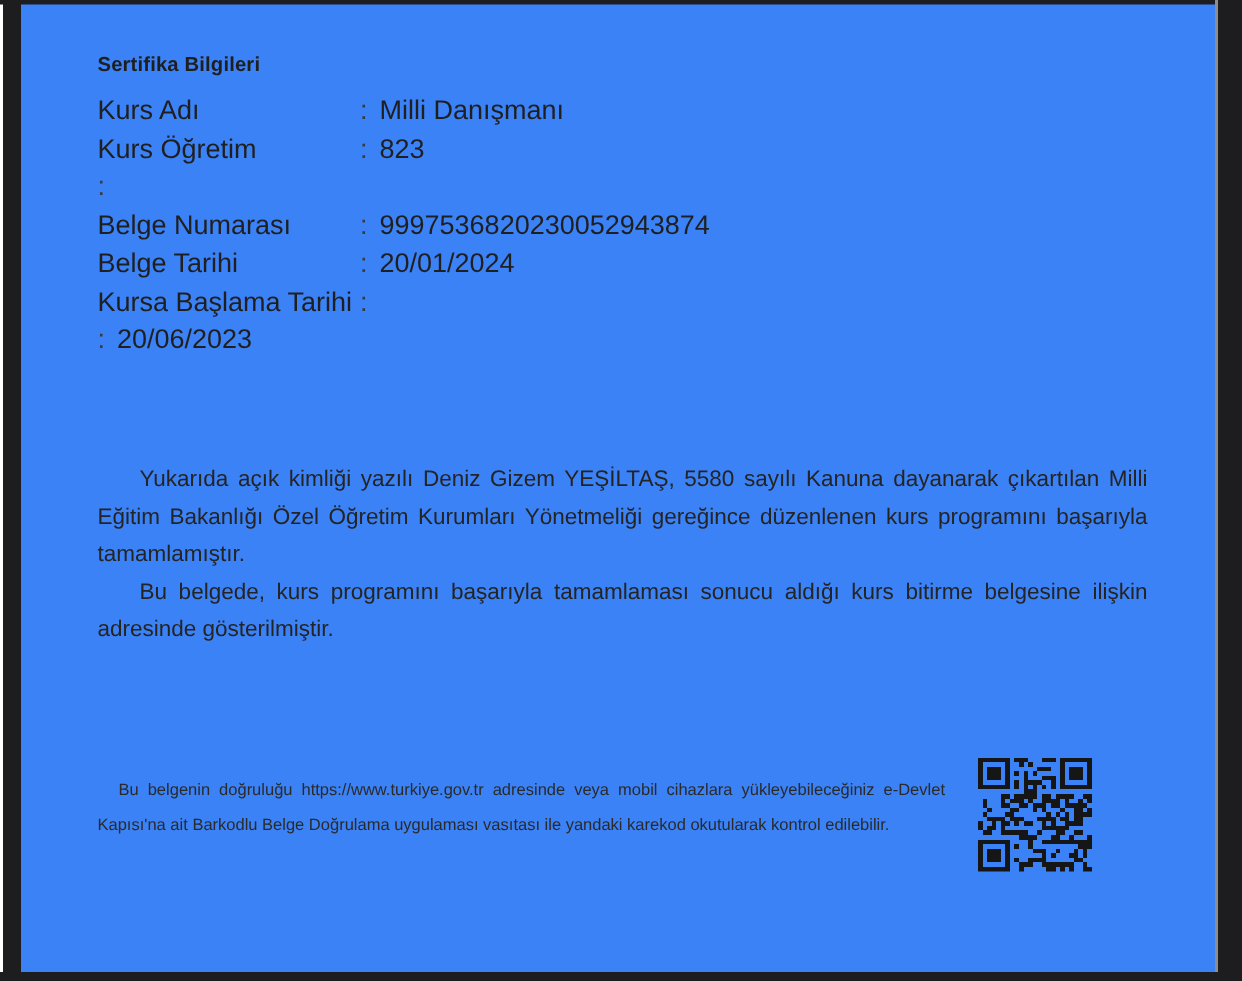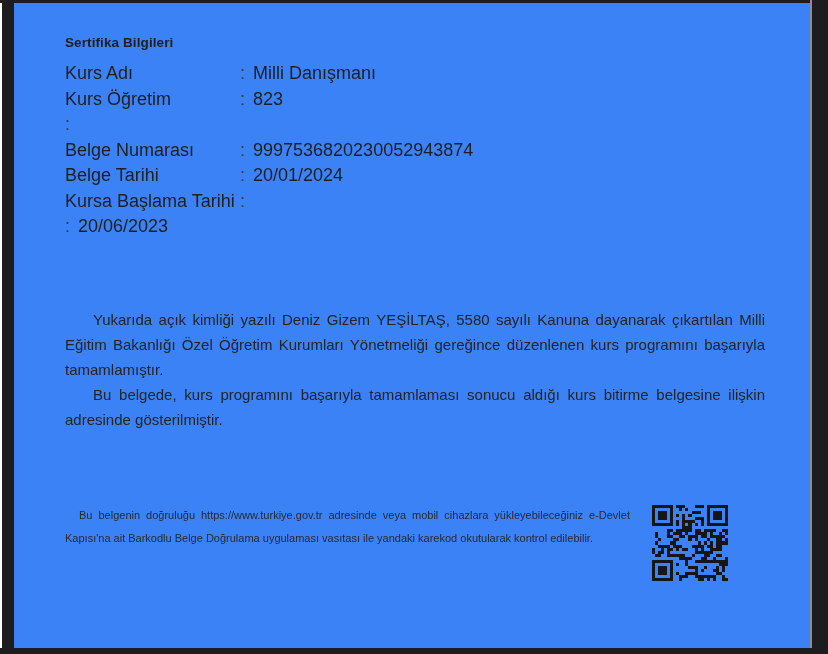--- a/index.html
+++ b/index.html
@@ -66,21 +66,21 @@
     color: #242424;
     margin-top: 24px;
   }
   .paragraphs p {
     margin: 0;
     text-indent: 28px;
   }
 
   .footer {
     position: absolute;
-    top: 504px; left: 51px;
+    top: 516px; left: 51px;
     width: 565px;
     font-size: 11px;
     line-height: 23px;
     text-align: justify;
     color: #2a2a2a;
   }
   .footer p { margin: 0; text-indent: 14px; }
 
   .qr-wrap {
     position: absolute;

